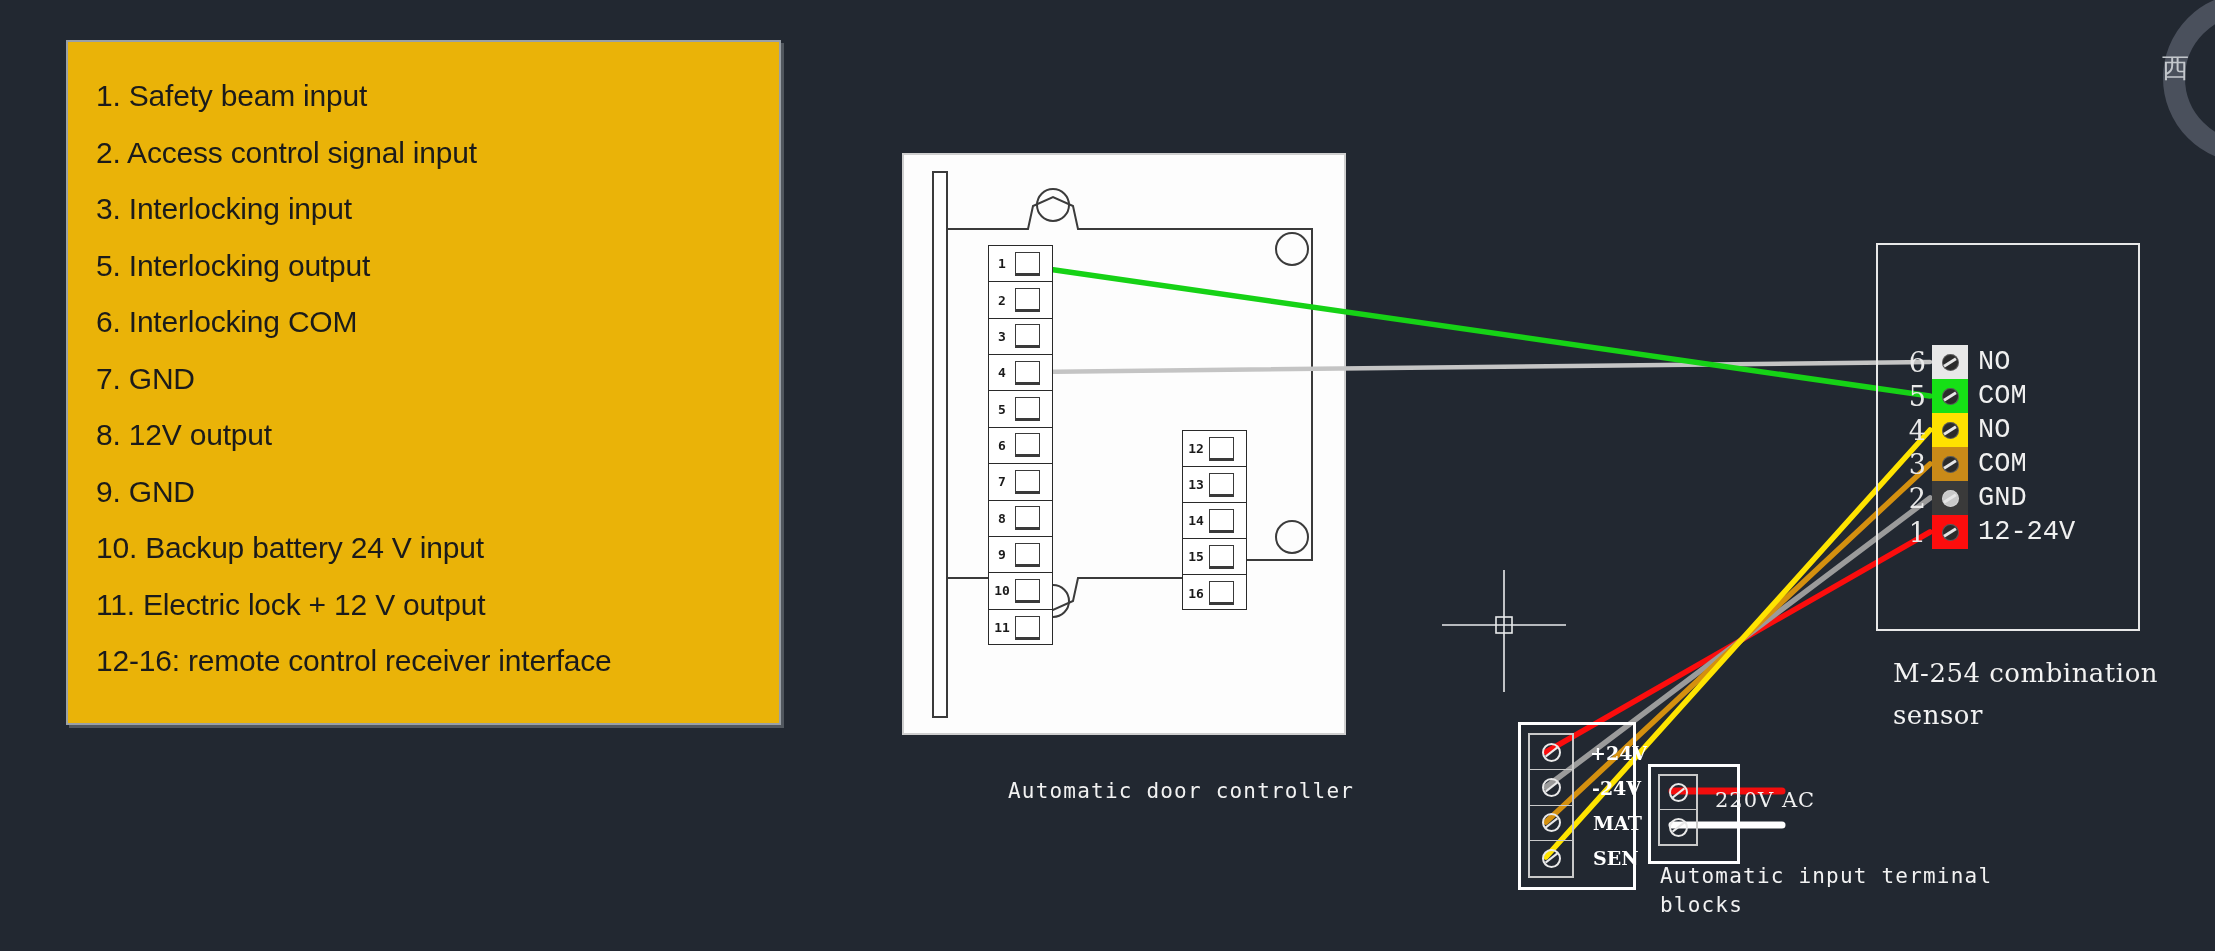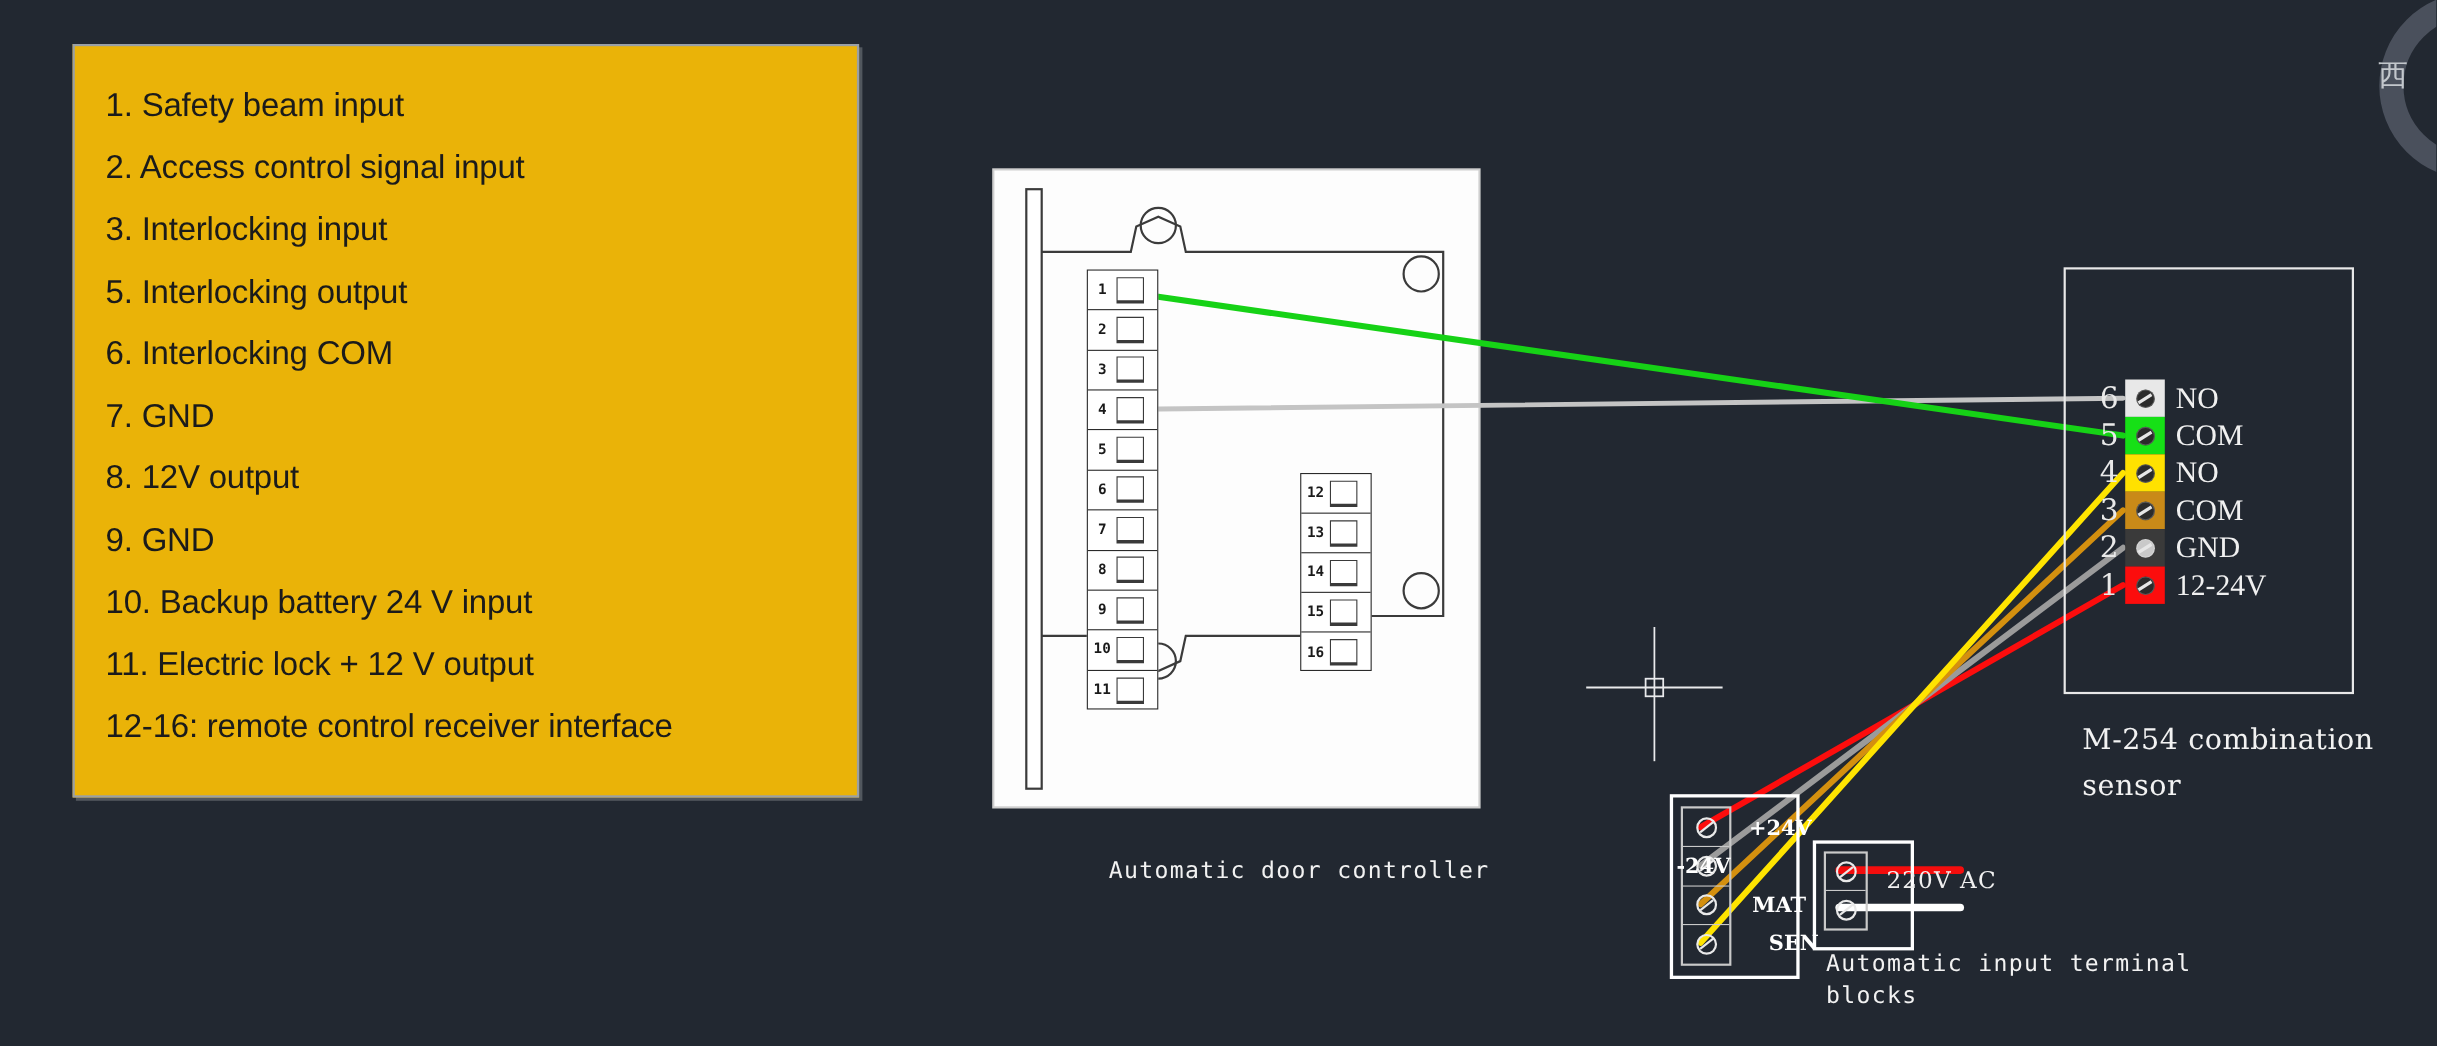--- a/index.html
+++ b/index.html
@@ -155,21 +155,21 @@
     font-family: "DejaVu Serif", "Liberation Serif", serif;
     font-size: 27px;
     color: #e9e9e9;
     white-space: nowrap;
   }
   .sensor-lbl {
     position: absolute;
     left: 46px;
     top: 50%;
     transform: translateY(-50%);
-    font-family: Liberation Serif, serif;
+    font-family: Liberation Mono, monospace;
     font-size: 27px;
     color: #f0f0f0;
     white-space: nowrap;
   }
 
   
   #tb-main {
     position: absolute;
     left: 1518px;
     top: 722px;
@@ -460,23 +460,23 @@
         <span class="tb-screw"></span>
       </div>
     <div class="tb-cell">
         <span class="tb-screw"></span>
       </div>
     <div class="tb-cell">
         <span class="tb-screw"></span>
       </div>
   </div>
   <span class="tb-lbl" style="left:1590px; top:742px;">+24V</span>
-  <span class="tb-lbl" style="left:1524px; top:777px;">-24V</span>
+  <span class="tb-lbl" style="left:1592px; top:777px;">-24V</span>
   <span class="tb-lbl" style="left:1593px; top:812px;">MAT</span>
-  <span class="tb-lbl" style="left:1593px; top:847px;margin-left:15px;">SEN</span>
+  <span class="tb-lbl" style="left:1593px; top:847px;">SEN</span>
 
   <div id="tb-ac"></div>
   <div id="tb-ac-inner">
     <div class="ac-cell">
         <span class="tb-screw"></span>
       </div>
     <div class="ac-cell">
         <span class="tb-screw"></span>
       </div>
   </div>

